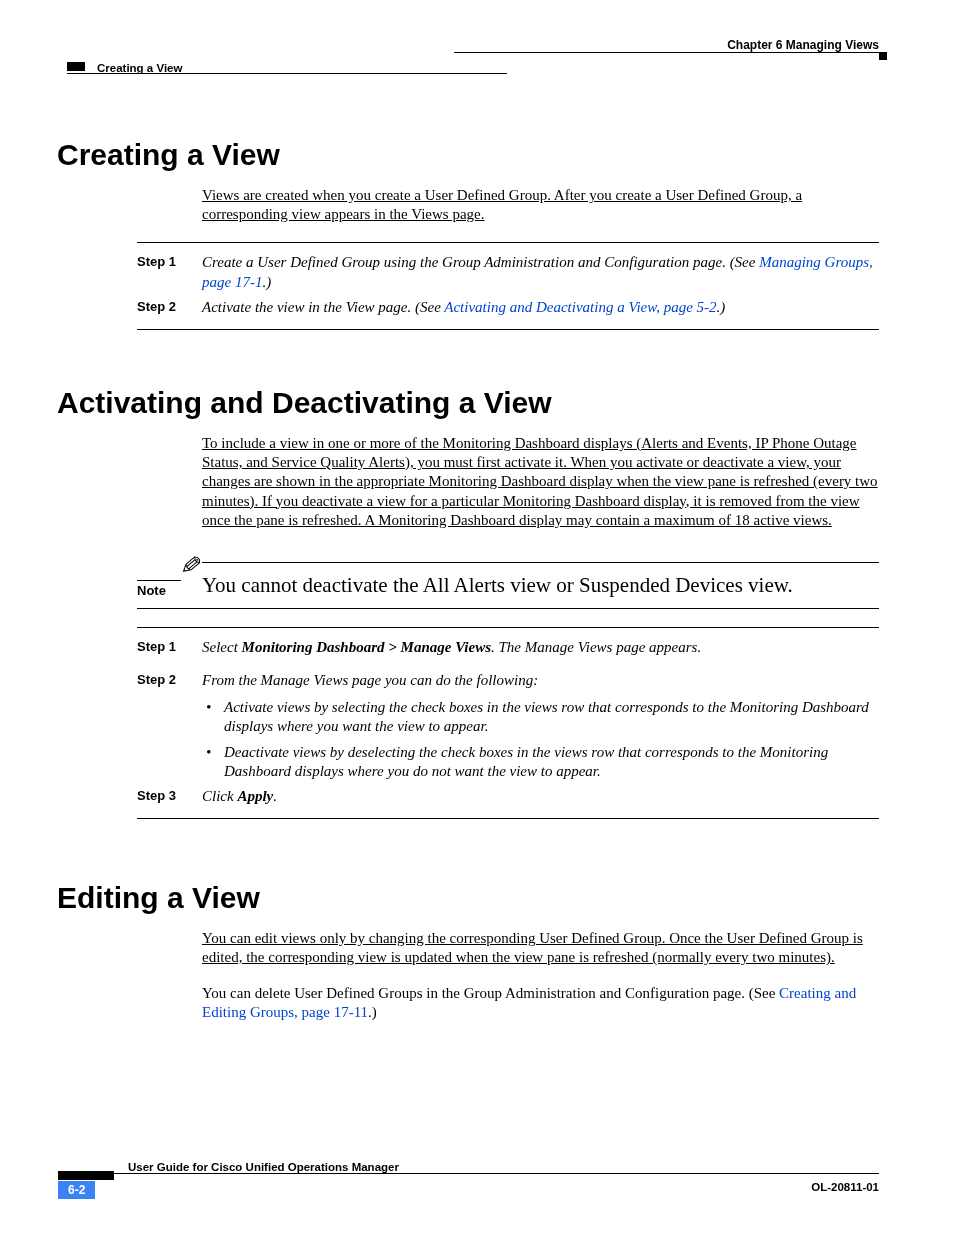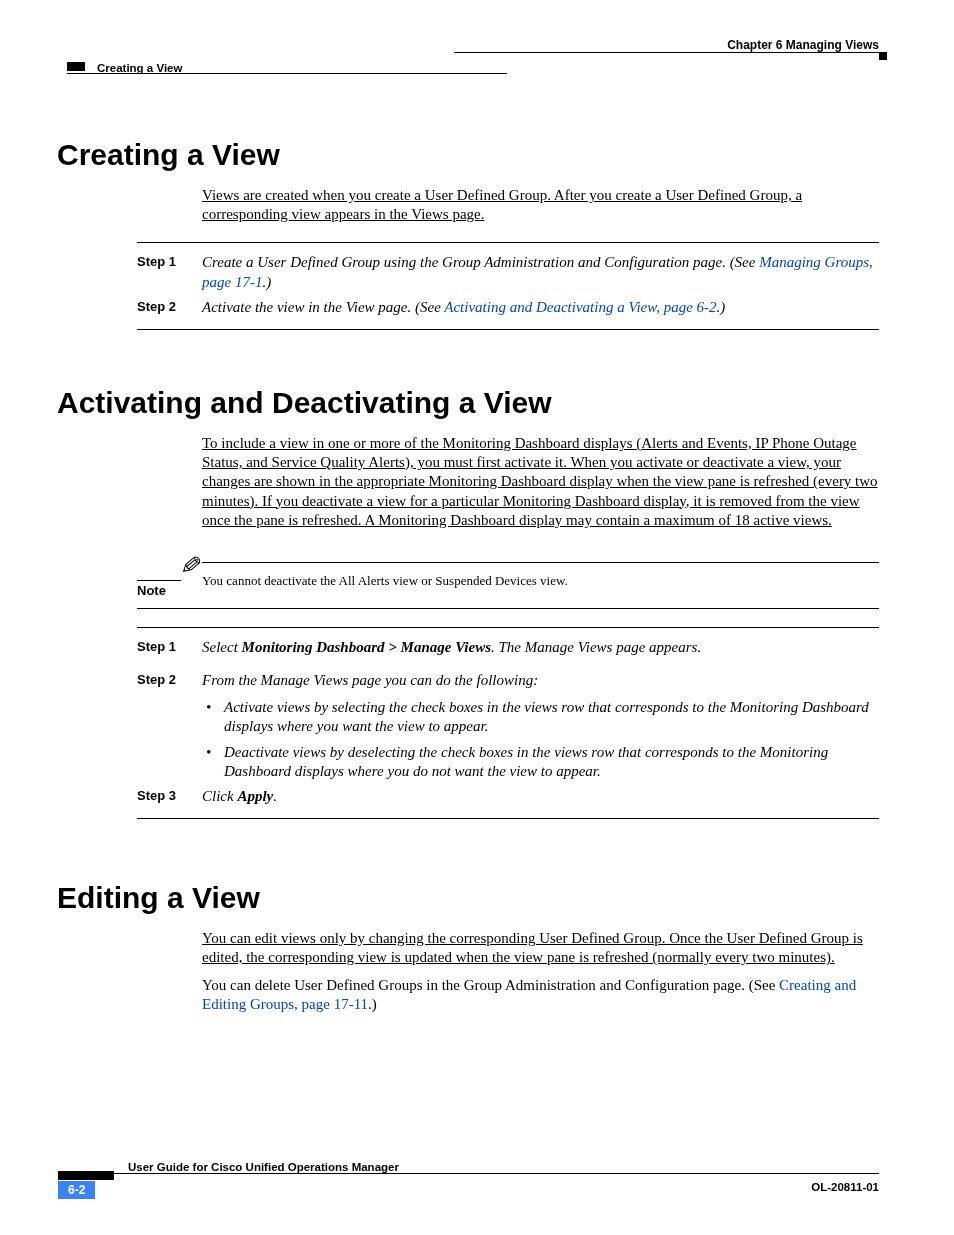--- a/index.html
+++ b/index.html
@@ -258,38 +258,38 @@
   <div class="step-row">
     <div class="step-label">Step 1</div>
     <div class="step-body">
       <span>Create a User Defined Group using the Group Administration and Configuration page. (See </span><a href="#" class="link">Managing Groups, page 17-1</a><span>.)</span>
     </div>
   </div>
 
   <div class="step-row">
     <div class="step-label">Step 2</div>
     <div class="step-body">
-      <span>Activate the view in the View page. (See </span><a href="#" class="link">Activating and Deactivating a View, page 6-2</a><span>.)</span>
+      <span>Activate the view in the View page. (See </span><a href="#" class="link">Activating and Deactivating a View, page 5-2</a><span>.)</span>
     </div>
   </div>
 
   <hr class="rule step-rule-bottom">
 
   <h1 class="section-heading-2">Activating and Deactivating a View</h1>
   <div class="body-block intro-para">To include a view in one or more of the Monitoring Dashboard displays (Alerts and Events, IP Phone Outage Status, and Service Quality Alerts), you must first activate it. When you activate or deactivate a view, your changes are shown in the appropriate Monitoring Dashboard display when the view pane is refreshed (every two minutes). If you deactivate a view for a particular Monitoring Dashboard display, it is removed from the view once the pane is refreshed. A Monitoring Dashboard display may contain a maximum of 18 active views.</div>
 
   <div class="note-block">
     <div class="note-left">
       <span class="note-icon">✎</span>
       <div class="note-line-short"></div>
       <span class="note-label">Note</span>
     </div>
     <div class="note-right">
       <div class="note-top-rule"></div>
-      <div style="font-size:13px;">You cannot deactivate the All Alerts view or Suspended Devices view.</div>
+      <div style="font-size:21px;">You cannot deactivate the All Alerts view or Suspended Devices view.</div>
     </div>
   </div>
   <div class="note-bottom-rule"></div>
 
   <hr class="rule step-rule-top">
 
   <div class="step-row">
     <div class="step-label">Step 1</div>
     <div class="step-body">
       <span>Select </span><span class="bold">Monitoring Dashboard &gt; Manage Views</span><span>. The Manage Views page appears.</span>
@@ -311,21 +311,21 @@
     <div class="step-label">Step 3</div>
     <div class="step-body">
       <span>Click </span><span class="bold">Apply</span><span>.</span>
     </div>
   </div>
 
   <hr class="rule step-rule-bottom">
 
   <h1 class="section-heading-3">Editing a View</h1>
   <div class="body-block intro-para">You can edit views only by changing the corresponding User Defined Group. Once the User Defined Group is edited, the corresponding view is updated when the view pane is refreshed (normally every two minutes).</div>
-  <div class="body-block" style="margin-top:8px;">
+  <div class="body-block" style="margin-top:16px;">
     <span>You can delete User Defined Groups in the Group Administration and Configuration page. (See </span><a href="#" class="link">Creating and Editing Groups, page 17-11</a><span>.)</span>
   </div>
 
   <div class="footer">
     <div class="footer-rule-wrap">
       <span class="footer-title">User Guide for Cisco Unified Operations Manager</span>
       <div class="footer-rule"></div>
       <div class="footer-mark"></div>
     </div>
     <div class="footer-bottom">

